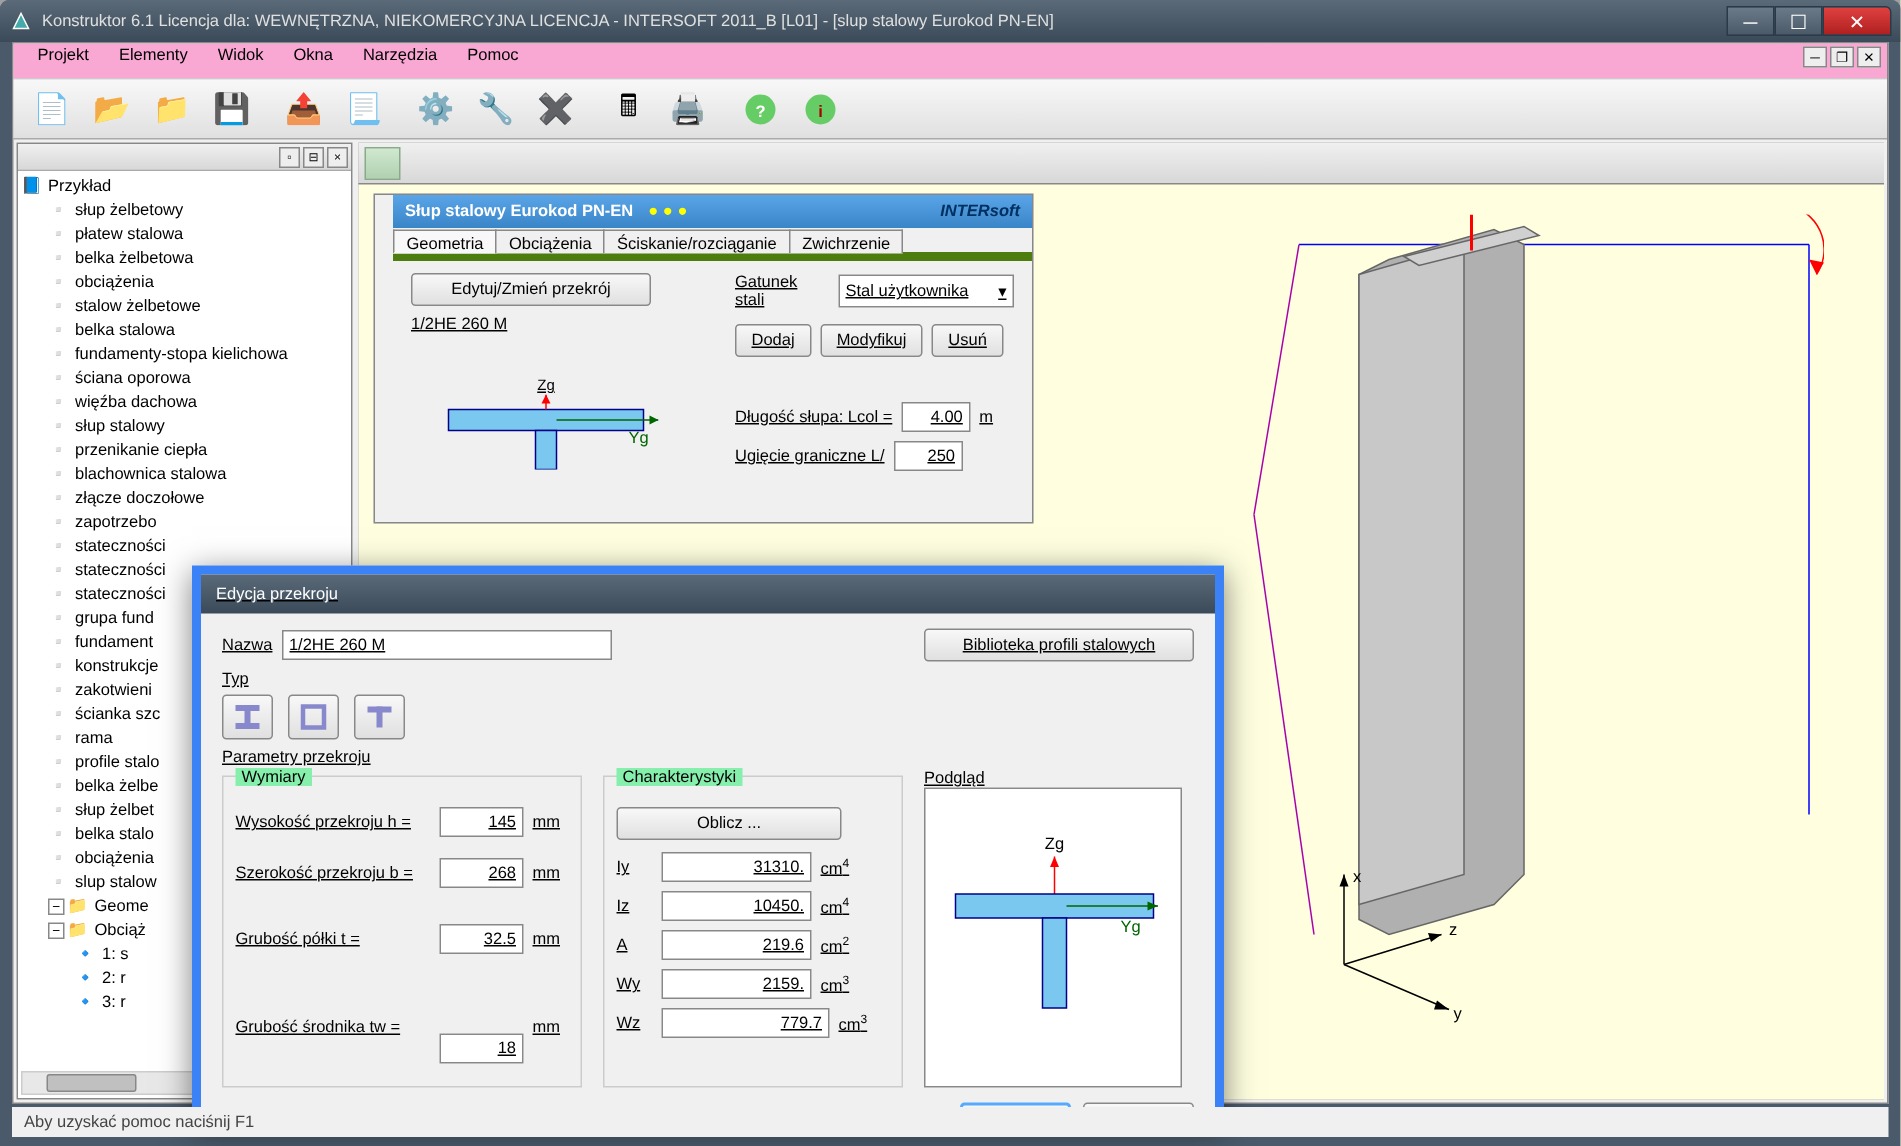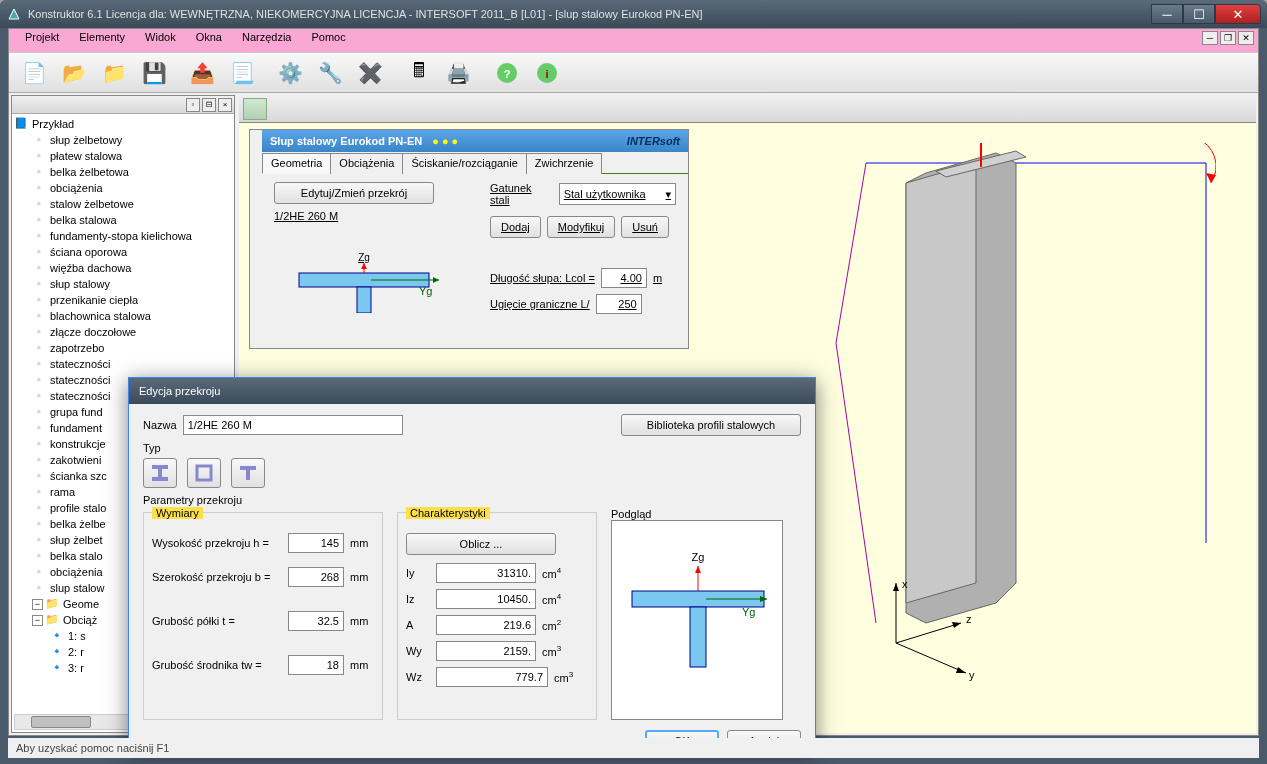--- a/index.html
+++ b/index.html
@@ -28,32 +28,32 @@
 .tree-indent { width: 18px; display: inline-block; }
 .tree-exp { width: 11px; height: 11px; border: 1px solid #888; display: inline-flex; align-items: center; justify-content: center; font-size: 9px; margin-right: 2px; background: #fff; }
 .tree-icon { width: 16px; height: 14px; display: inline-block; margin-right: 2px; font-size: 11px; }
 .content { flex: 1; background: #888; position: relative; margin: 2px; }
 .doc-tb { position: absolute; top: 0; left: 0; right: 0; height: 28px; background: linear-gradient(#f0f0f0, #d8d8d8); border-bottom: 1px solid #888; display: flex; align-items: center; padding: 0 4px; }
 .doc-tb-btn { width: 24px; height: 22px; border: 1px solid #8a8; background: linear-gradient(#d0e8d0,#b0d0b0); margin-right: 4px; }
 .canvas { position: absolute; top: 28px; left: 0; right: 0; bottom: 0; background: #ffffe0; }
 .panel { position: absolute; background: #f0f0f0; border: 1px solid #888; padding-left: 12px; }
 .panel-title { height: 22px; background: linear-gradient(#5aa5e8, #3a85c8); color: #fff; font-weight: bold; padding: 0 8px; display: flex; align-items: center; }
 .panel-title .brand { margin-left: auto; color: #003060; font-style: italic; font-weight: bold; }
-.tabs { display: flex; background: #f0f0f0; border-bottom: 1px solid #4d7c0f; height: 22px; }
+.tabs { display: flex; background: #f0f0f0; border-bottom: 6px solid #4d7c0f; height: 22px; }
 .tab { padding: 3px 8px; border: 1px solid #888; border-bottom: none; background: #f0f0f0; margin-right: -1px; position: relative; top: 1px; }
 .tab.active { background: #f8f8f8; border-bottom: 1px solid #f8f8f8; }
 .panel-body { padding: 8px 12px; background: #f0f0f0; }
 .btn { background: linear-gradient(#f8f8f8, #e0e0e0); border: 1px solid #888; border-radius: 3px; padding: 2px 10px; height: 22px; cursor: pointer; }
 .input { background: #fff; border: 1px solid #888; padding: 1px 4px; height: 20px; text-align: right; }
 .select { background: #fff; border: 1px solid #888; padding: 1px 4px; height: 22px; display: flex; align-items: center; justify-content: space-between; }
 .select::after { content: '▾'; margin-left: 8px; }
 .row { display: flex; align-items: center; gap: 6px; margin-bottom: 6px; }
 .fieldset { border: 1px solid #ccc; padding: 8px; margin-top: 4px; }
-.fieldset-title { position: relative; top: -14px; background: #fde047; padding: 0 4px; display: inline-block; }
-.dialog { position: absolute; background: #f0f0f0; border: 1px solid #3b82f6; box-shadow: 0 4px 20px rgba(0,0,0,.5); }
+.fieldset-title { position: relative; top: -14px; background: #86efac; padding: 0 4px; display: inline-block; }
+.dialog { position: absolute; background: #f0f0f0; border: 6px solid #3b82f6; box-shadow: 0 4px 20px rgba(0,0,0,.5); text-decoration: underline; }
 .dialog-title { height: 26px; background: linear-gradient(#5a6a78, #3a4a58); color: #fff; padding: 0 10px; display: flex; align-items: center; }
 .dialog-body { padding: 10px 14px; }
 .type-btn { width: 34px; height: 30px; border: 1px solid #888; background: linear-gradient(#f8f8f8,#e0e0e0); border-radius: 3px; display: inline-flex; align-items: center; justify-content: center; margin-right: 4px; }
 .preview { border: 1px solid #888; background: #fff; width: 172px; height: 200px; position: relative; }
 .statusbar { position: absolute; left: 8px; right: 8px; bottom: 6px; height: 20px; background: #f0f0f0; display: flex; align-items: center; padding: 0 8px; color: #444; }
 .scroll-h { position: absolute; bottom: 2px; left: 2px; right: 2px; height: 16px; background: #e8e8e8; border: 1px solid #ccc; }
 .scroll-thumb { position: absolute; left: 16px; top: 1px; width: 60px; height: 12px; background: #c0c0c0; border: 1px solid #888; border-radius: 2px; }
 .iso { position: absolute; right: 40px; top: 20px; width: 400px; height: 560px; }
 sup { font-size: 8px; vertical-align: super; }
 </style>
@@ -444,21 +444,21 @@
               <input class="input" style="width: 56px;" value="268">
               <span>mm</span>
             </div>
           <div class="row" style="margin-top:24px">
               <span style="width:130px">Grubość półki t =</span>
               <input class="input" style="width: 56px;" value="32.5">
               <span>mm</span>
             </div>
           <div class="row" style="margin-top:24px">
               <span style="width:130px">Grubość środnika tw =</span>
-              <input class="input" style="width: 56px;" value="18">
+              <input class="input" style="width: 56px; margin-top: 29px;" value="18">
               <span>mm</span>
             </div>
         </div>
         <div class="fieldset" style="width:200px">
           <span class="fieldset-title">Charakterystyki</span>
           <button class="btn" style="width:150px; margin-bottom:8px">Oblicz ...</button>
           <div class="row">
               <span style="width:24px">Iy</span>
               <input class="input" style="width: 100px;" value="31310.">
               <span><span>cm</span><sup>4</sup></span>

